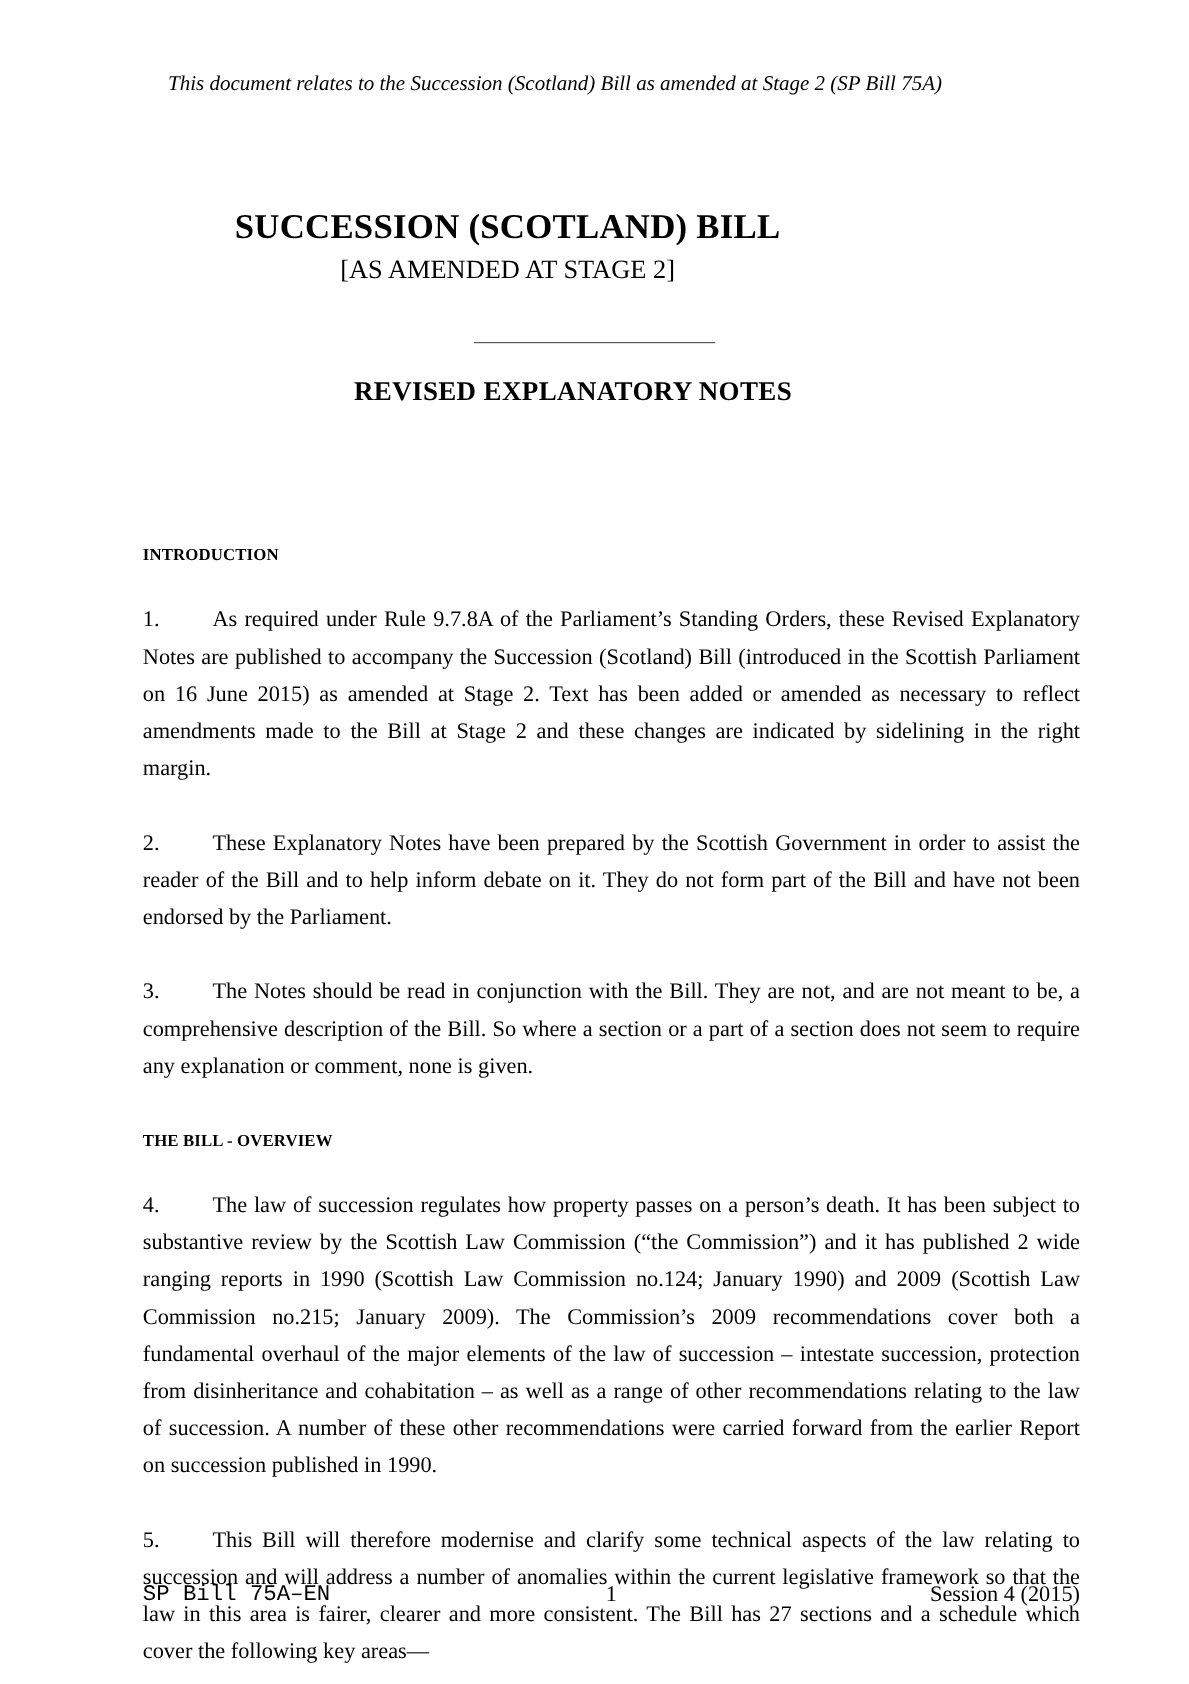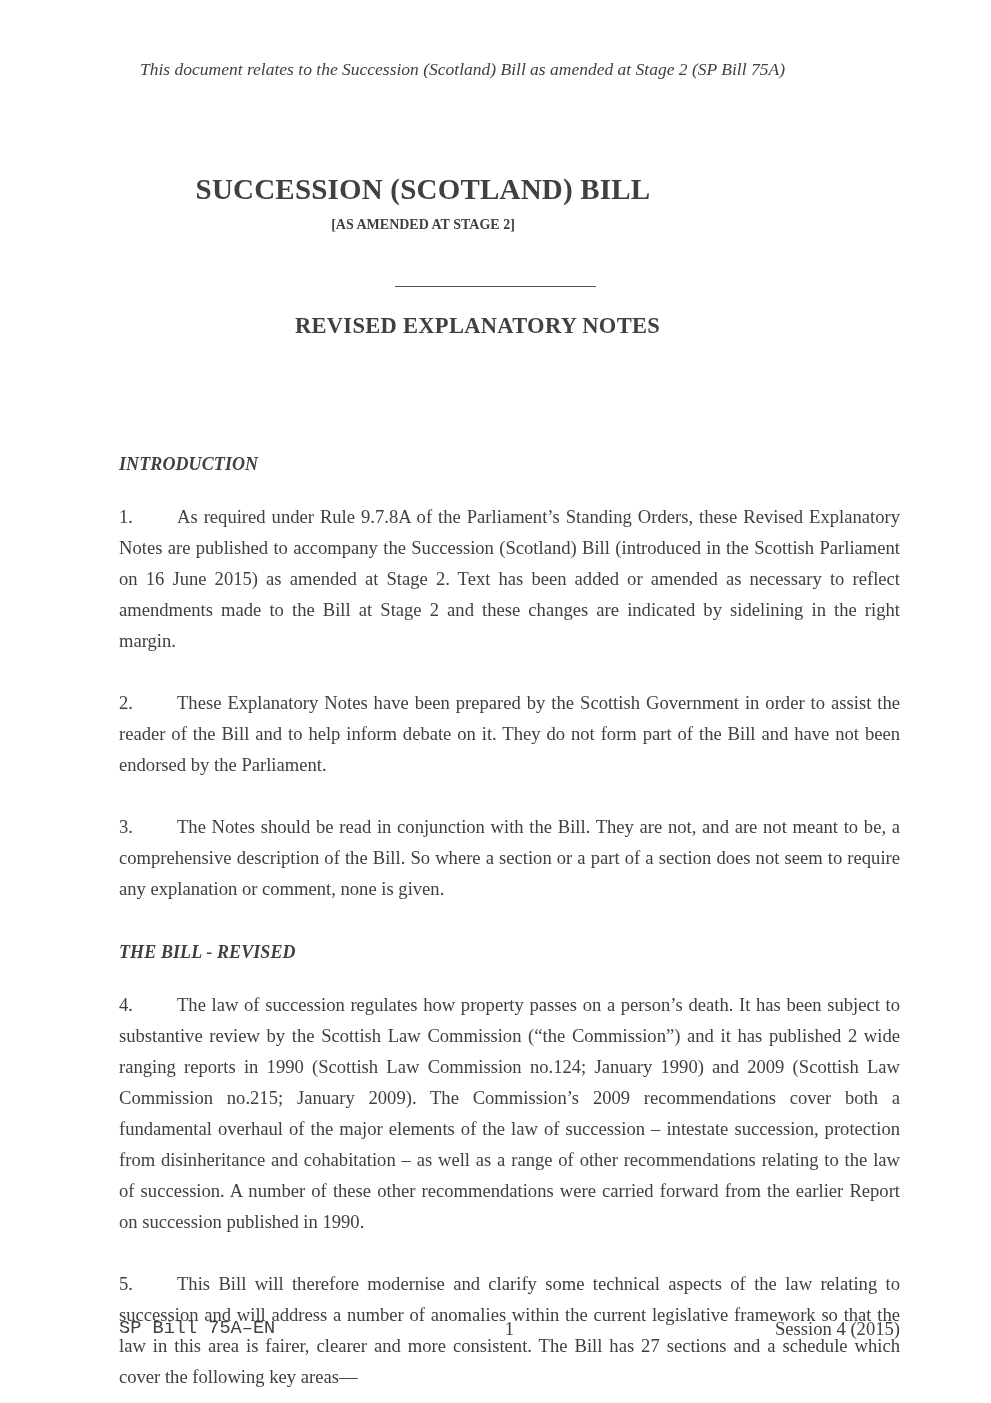--- a/index.html
+++ b/index.html
@@ -7,21 +7,21 @@
     padding: 0;
     background: #ffffff;
   }
   .page {
     position: relative;
     width: 991px;
     height: 1403px;
     margin: 0 auto;
     background: #ffffff;
     font-family: "Liberation Serif", "DejaVu Serif", serif;
-    color: #404040;
+    color: #000000;
     overflow: hidden;
     box-sizing: border-box;
   }
 
   
   .doc-header {
     position: absolute;
     left: 140px;
     top: 58px;
     width: 740px;
@@ -41,22 +41,22 @@
     text-align: center;
   }
   .doc-title {
     font-size: 29px;
     font-weight: bold;
     letter-spacing: 0.2px;
     line-height: 34px;
     margin: 0;
   }
   .doc-subtitle {
-    font-size: 14px;
-    font-weight: bold;
+    font-size: 22px;
+    font-weight: normal;
     line-height: 30px;
     margin: 4px 0 0 0;
   }
 
   .rule-wrap {
     position: absolute;
     left: 0;
     top: 276px;
     width: 991px;
     text-align: center;
@@ -82,27 +82,26 @@
 
   
   .body-block {
     position: absolute;
     left: 119px;
     top: 452px;
     width: 781px;
   }
 
   h2.section-heading {
-    font-size: 18px;
+    font-size: 14px;
     font-weight: bold;
     margin: 0;
     padding: 0;
     line-height: 24px;
     letter-spacing: 0.1px;
-    font-style: italic;
   }
 
   p.para {
     font-size: 18.6px;
     line-height: 31px;
     text-align: justify;
     text-justify: inter-word;
     margin: 0;
     padding: 0;
     hyphens: none;
@@ -182,21 +181,21 @@
     </p>
 
     <div class="gap-para"></div>
 
     <p class="para">
       <span class="num">3.</span><span>The Notes should be read in conjunction with the Bill. They are not, and are not meant to be, a comprehensive description of the Bill. So where a section or a part of a section does not seem to require any explanation or comment, none is given.</span>
     </p>
 
     <div class="gap-before-heading"></div>
 
-    <h2 class="section-heading">THE BILL - REVISED</h2>
+    <h2 class="section-heading">THE BILL - OVERVIEW</h2>
 
     <div class="gap-after-heading"></div>
 
     <p class="para">
       <span class="num">4.</span><span>The law of succession regulates how property passes on a person’s death.  It has been subject to substantive review by the Scottish Law Commission (“the Commission”) and it has published 2 wide ranging reports in 1990 (Scottish Law Commission no.124; January 1990) and 2009 (Scottish Law Commission no.215; January 2009). The Commission’s 2009 recommendations cover both a fundamental overhaul of the major elements of the law of succession – intestate succession, protection from disinheritance and cohabitation – as well as a range of other recommendations relating to the law of succession. A number of these other recommendations were carried forward from the earlier Report on succession published in 1990.</span>
     </p>
 
     <div class="gap-para"></div>
 
     <p class="para">

